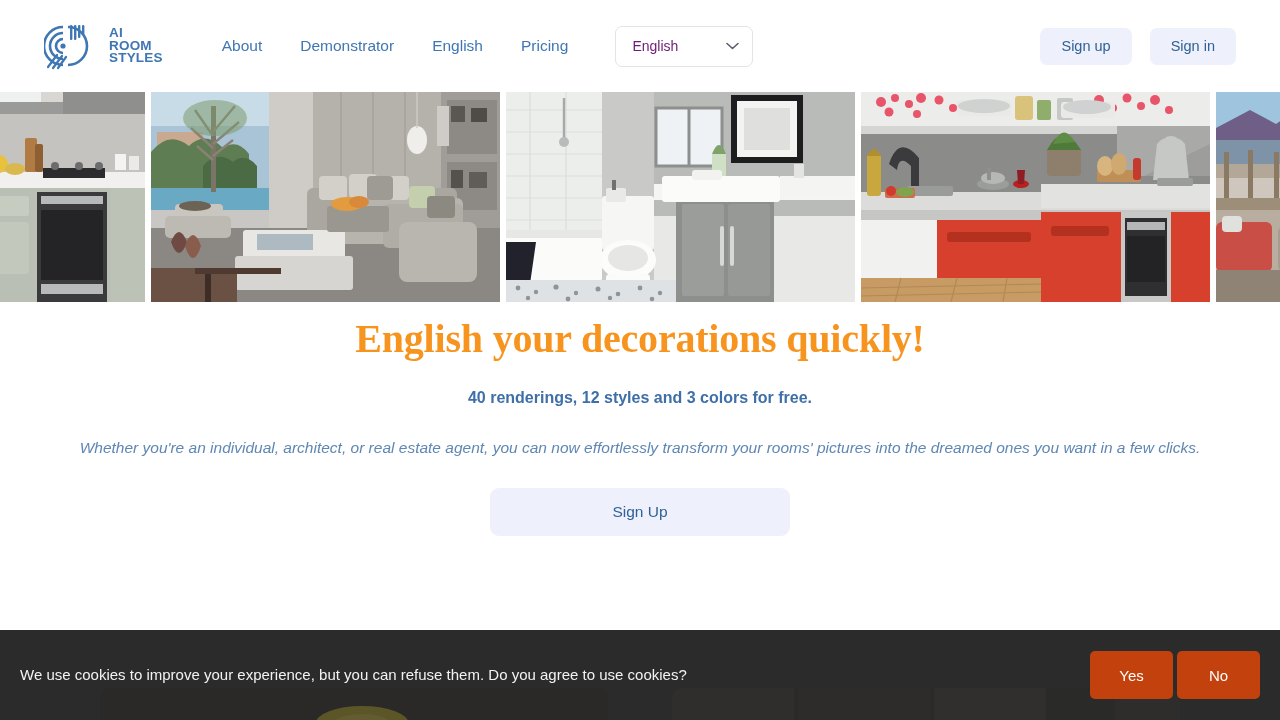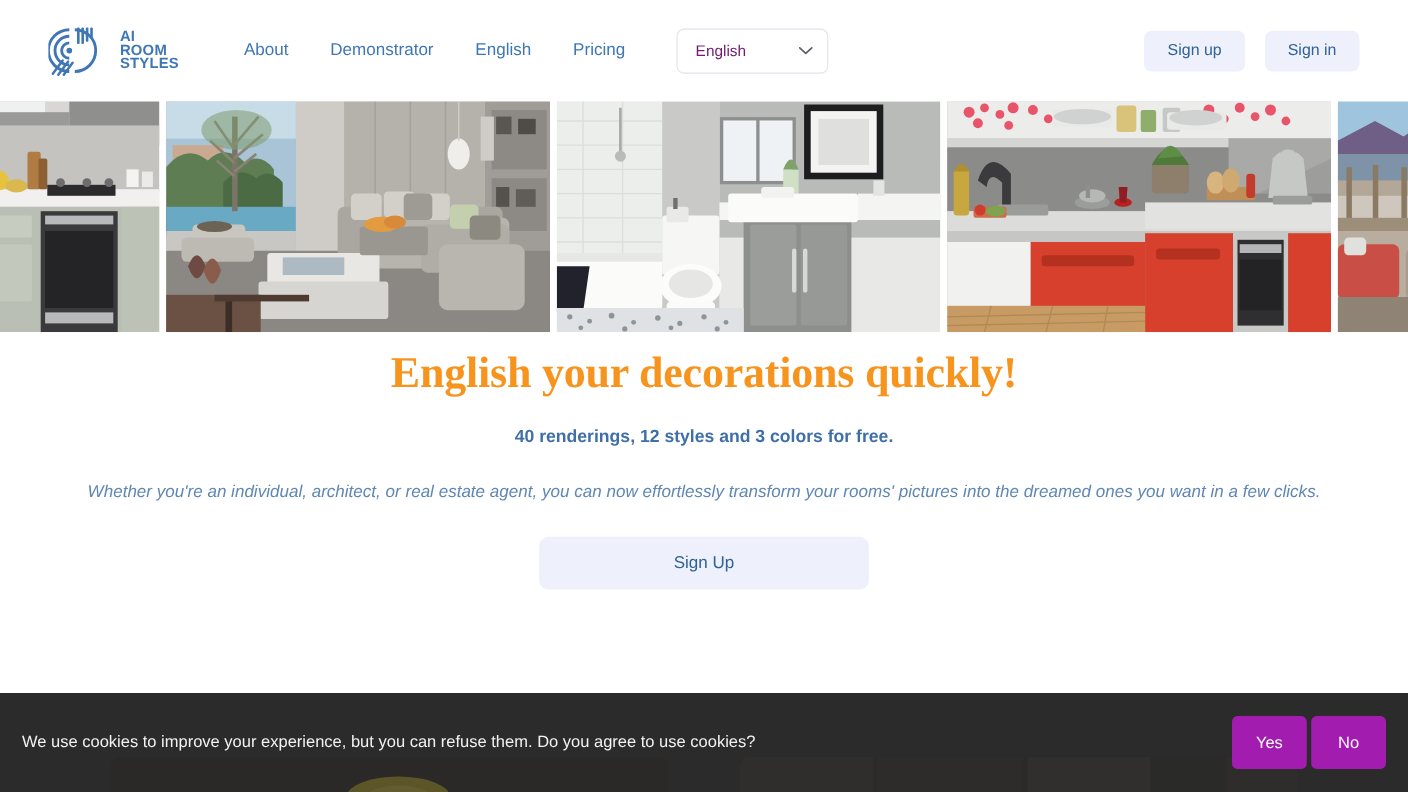--- a/index.html
+++ b/index.html
@@ -189,25 +189,25 @@
     color:#f2f2f2;
     font-size:15px;
     line-height:1.3;
   }
   .cookie-actions{
     margin-left:auto;
     display:flex;
     gap:4px;
   }
   .cookie-btn{
-    background:#a21caf;
+    background:#c2410c;
     color:#ffffff;
     border:none;
     border-radius:5px;
-    width:68px;
+    width:83px;
     height:48px;
     font-size:15px;
     font-family:inherit;
     cursor:pointer;
   }
 </style>
 </head>
 <body>
 
 <div class="header">

